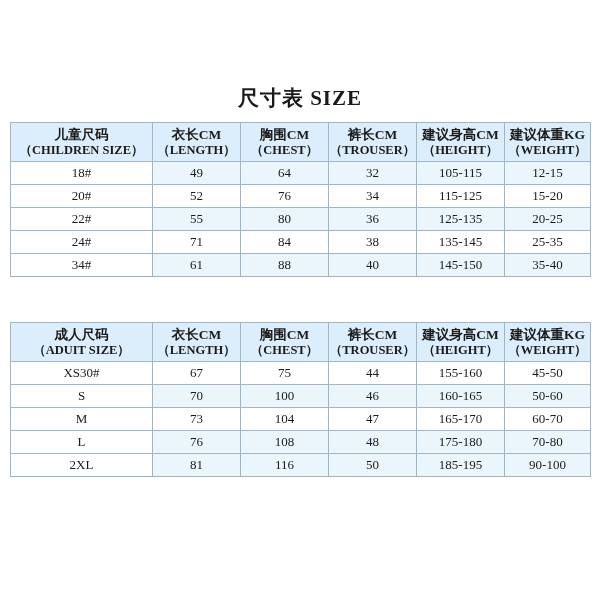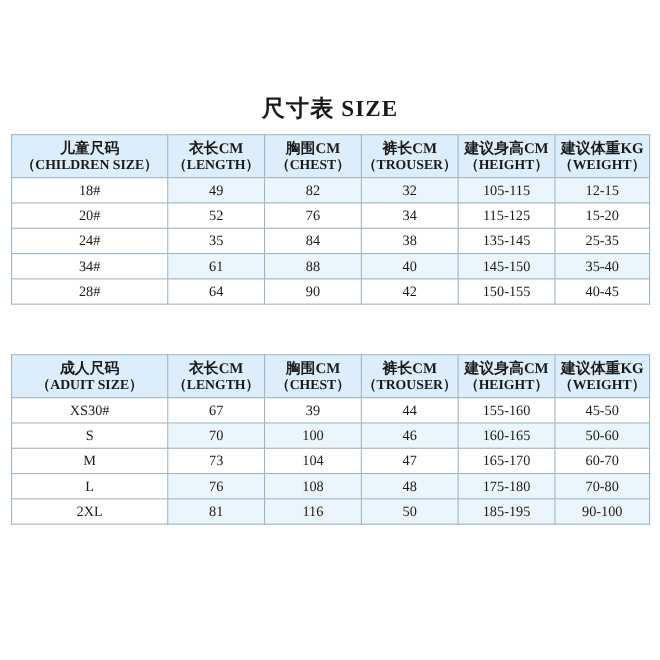--- a/index.html
+++ b/index.html
@@ -125,56 +125,56 @@
         </td>
         <td>
           <span class="line1">建议体重KG</span>
           <span class="line2">（WEIGHT）</span>
         </td>
       </tr>
 
       <tr class="data-row alt-row">
         <td class="label-cell">18#</td>
         <td>49</td>
-        <td>82</td>
+        <td>64</td>
         <td>32</td>
         <td>105-115</td>
         <td>12-15</td>
       </tr>
       <tr class="data-row">
         <td class="label-cell">20#</td>
         <td>52</td>
         <td>76</td>
         <td>34</td>
         <td>115-125</td>
         <td>15-20</td>
       </tr>
+      <tr class="data-row alt-row">
+        <td class="label-cell">22#</td>
+        <td>55</td>
+        <td>80</td>
+        <td>36</td>
+        <td>125-135</td>
+        <td>20-25</td>
+      </tr>
       <tr class="data-row">
         <td class="label-cell">24#</td>
-        <td>35</td>
+        <td>71</td>
         <td>84</td>
         <td>38</td>
         <td>135-145</td>
         <td>25-35</td>
       </tr>
       <tr class="data-row alt-row">
         <td class="label-cell">34#</td>
         <td>61</td>
         <td>88</td>
         <td>40</td>
         <td>145-150</td>
         <td>35-40</td>
-      </tr>
-      <tr class="data-row">
-        <td class="label-cell">28#</td>
-        <td>64</td>
-        <td>90</td>
-        <td>42</td>
-        <td>150-155</td>
-        <td>40-45</td>
       </tr>
     </tbody>
   </table>
 
   <table class="size-table" id="adult-table">
     <colgroup>
       <col class="col-0">
         <col class="col-1">
         <col class="col-2">
         <col class="col-3">
@@ -205,21 +205,21 @@
         </td>
         <td>
           <span class="line1">建议体重KG</span>
           <span class="line2">（WEIGHT）</span>
         </td>
       </tr>
 
       <tr class="data-row">
         <td class="label-cell">XS30#</td>
         <td>67</td>
-        <td>39</td>
+        <td>75</td>
         <td>44</td>
         <td>155-160</td>
         <td>45-50</td>
       </tr>
       <tr class="data-row alt-row">
         <td class="label-cell">S</td>
         <td>70</td>
         <td>100</td>
         <td>46</td>
         <td>160-165</td>

